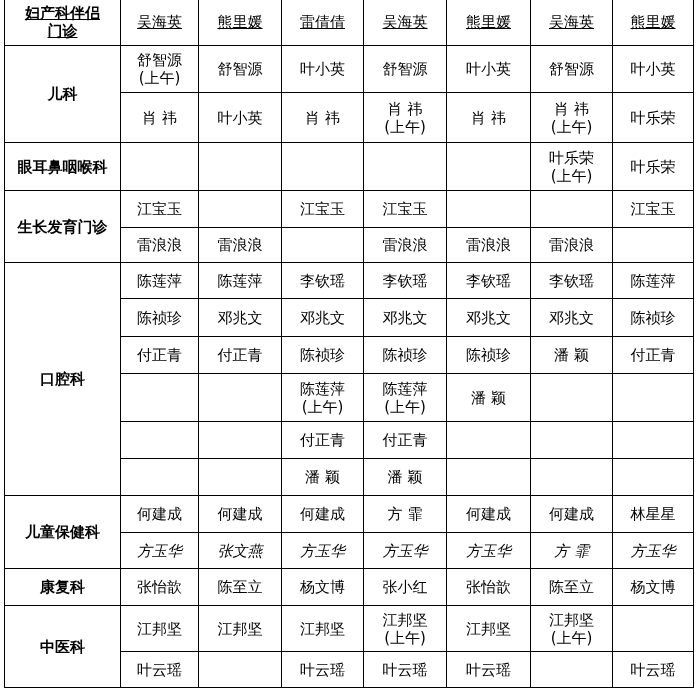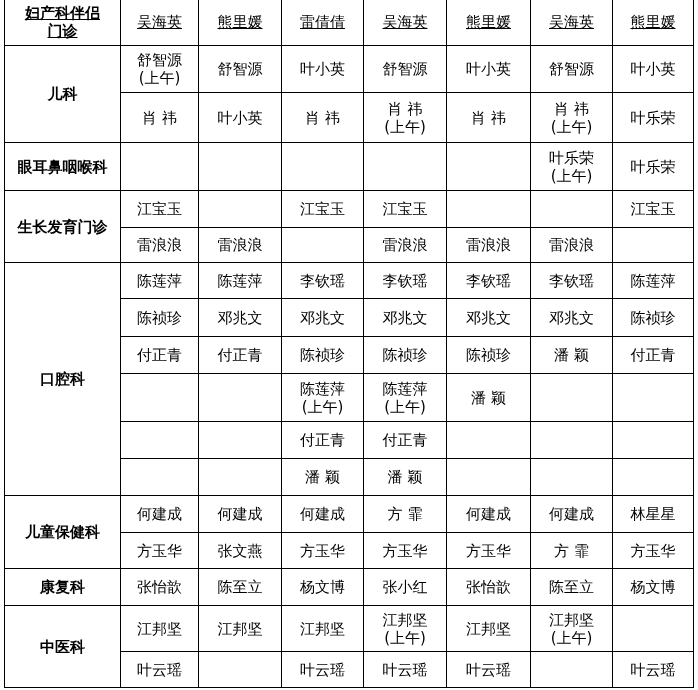--- a/index.html
+++ b/index.html
@@ -164,21 +164,21 @@
       <tr style="height: 37px;">
         <td class="dept" rowspan="2">儿童保健科</td>
         <td>何建成</td>
         <td>何建成</td>
         <td>何建成</td>
         <td>方 霏</td>
         <td>何建成</td>
         <td>何建成</td>
         <td>林星星</td>
       </tr>
-      <tr style="height: 36px;">
+      <tr style="height: 36px; font-style: italic;">
         <td>方玉华</td>
         <td>张文燕</td>
         <td>方玉华</td>
         <td>方玉华</td>
         <td>方玉华</td>
         <td>方 霏</td>
         <td>方玉华</td>
       </tr>
       <tr style="height: 37px;">
         <td class="dept" rowspan="1">康复科</td>

